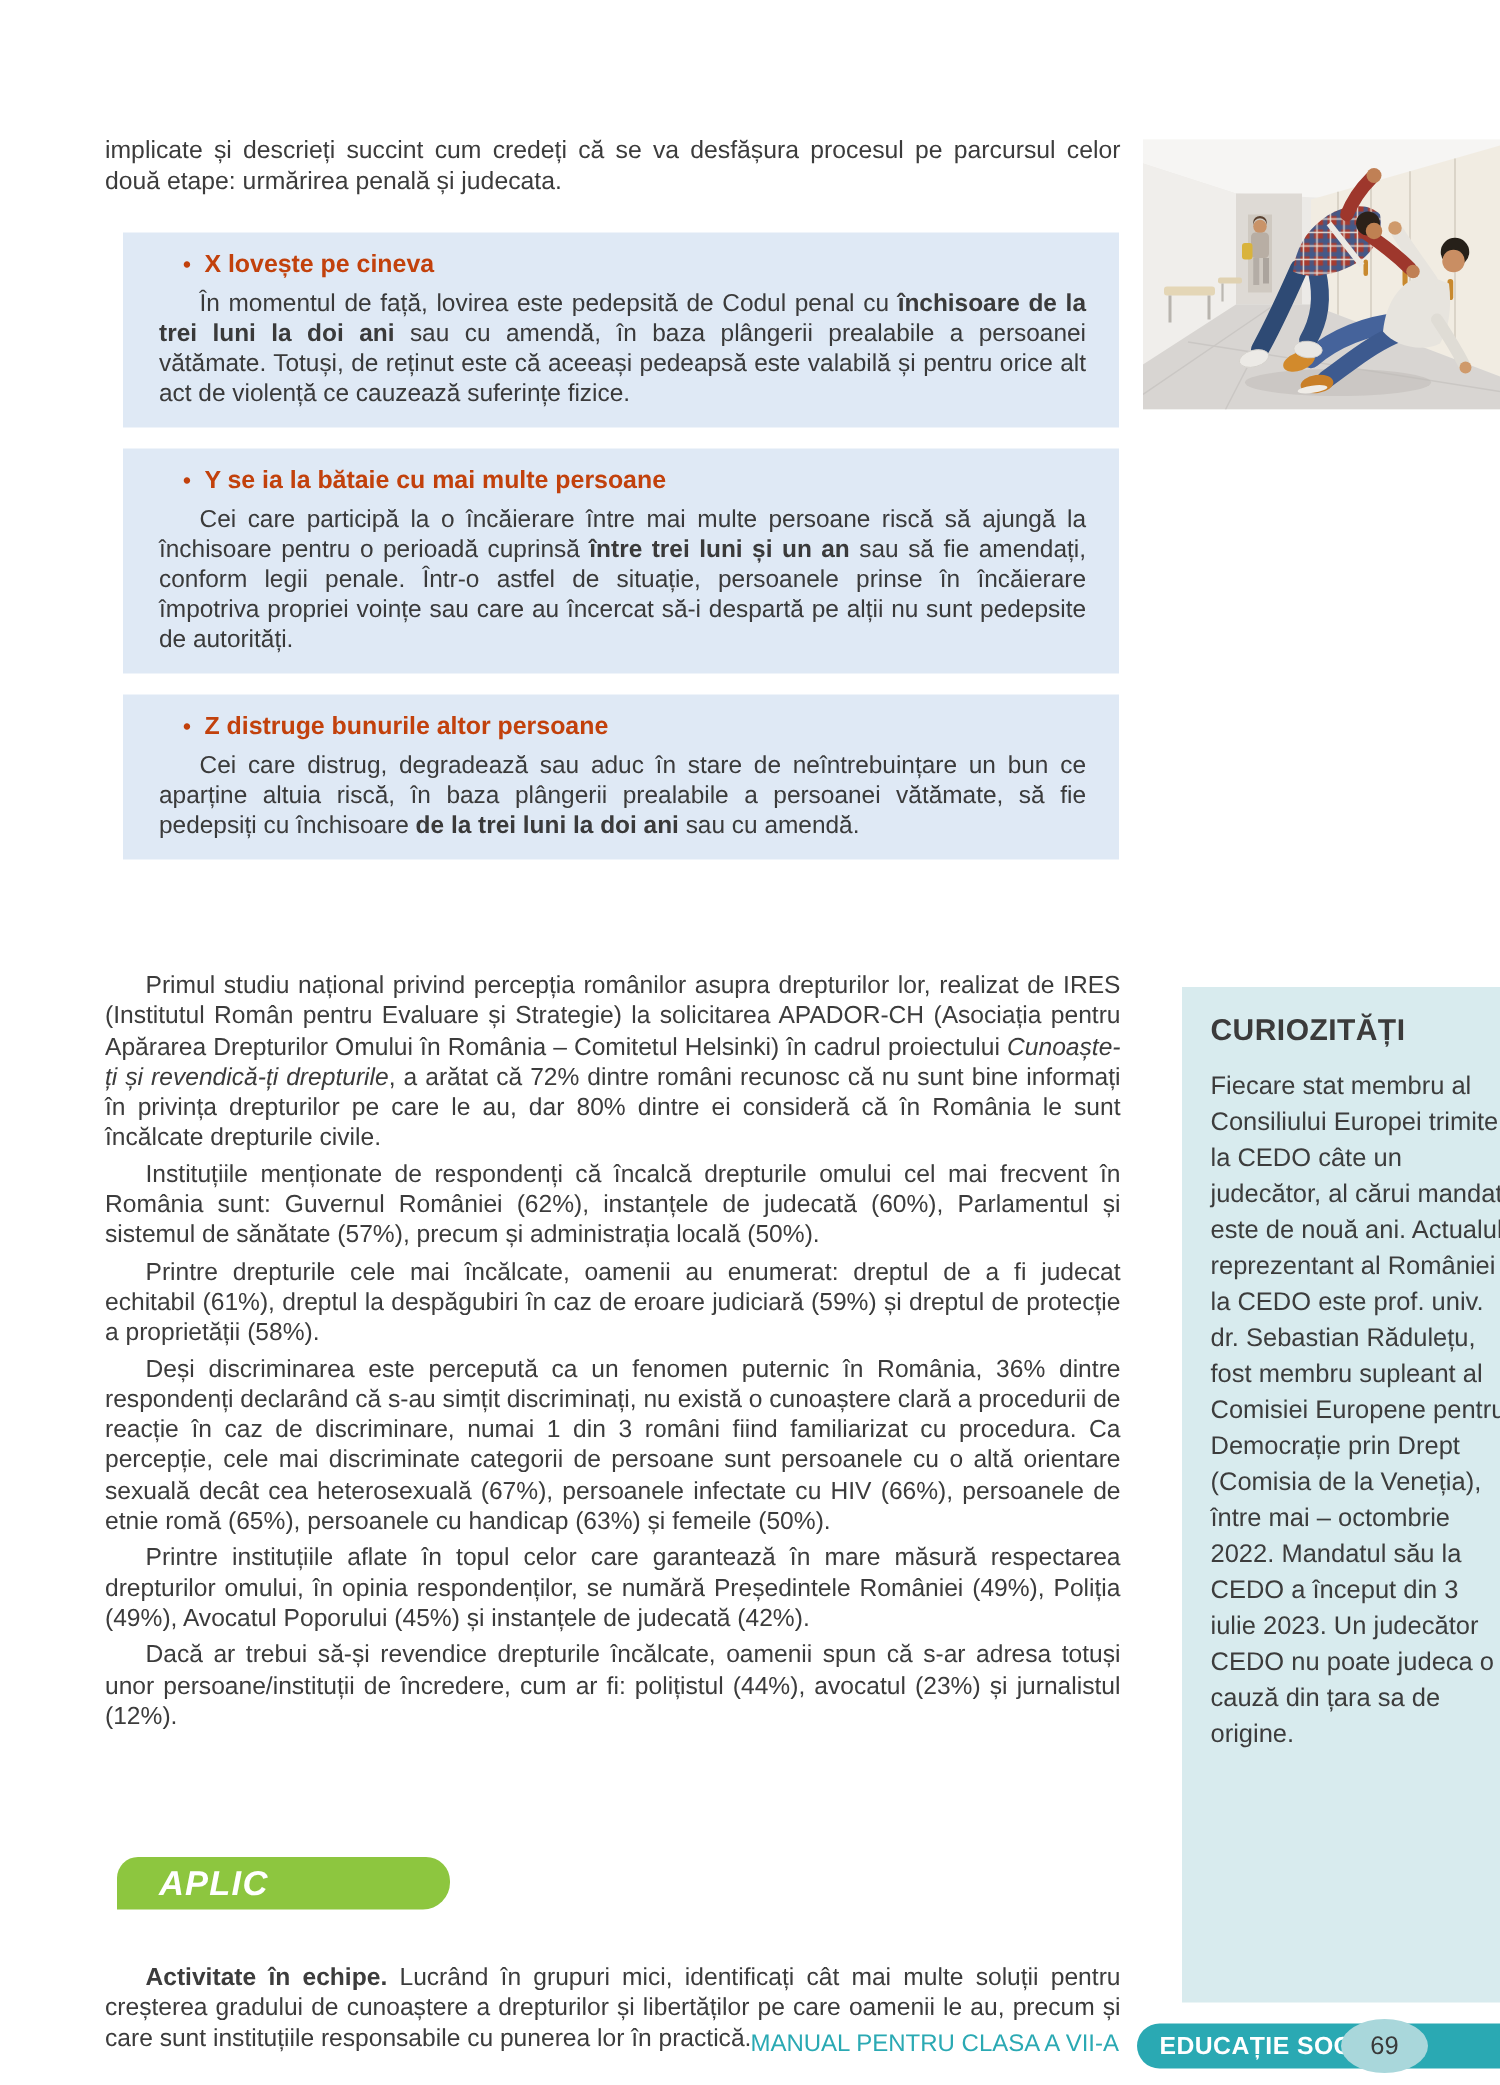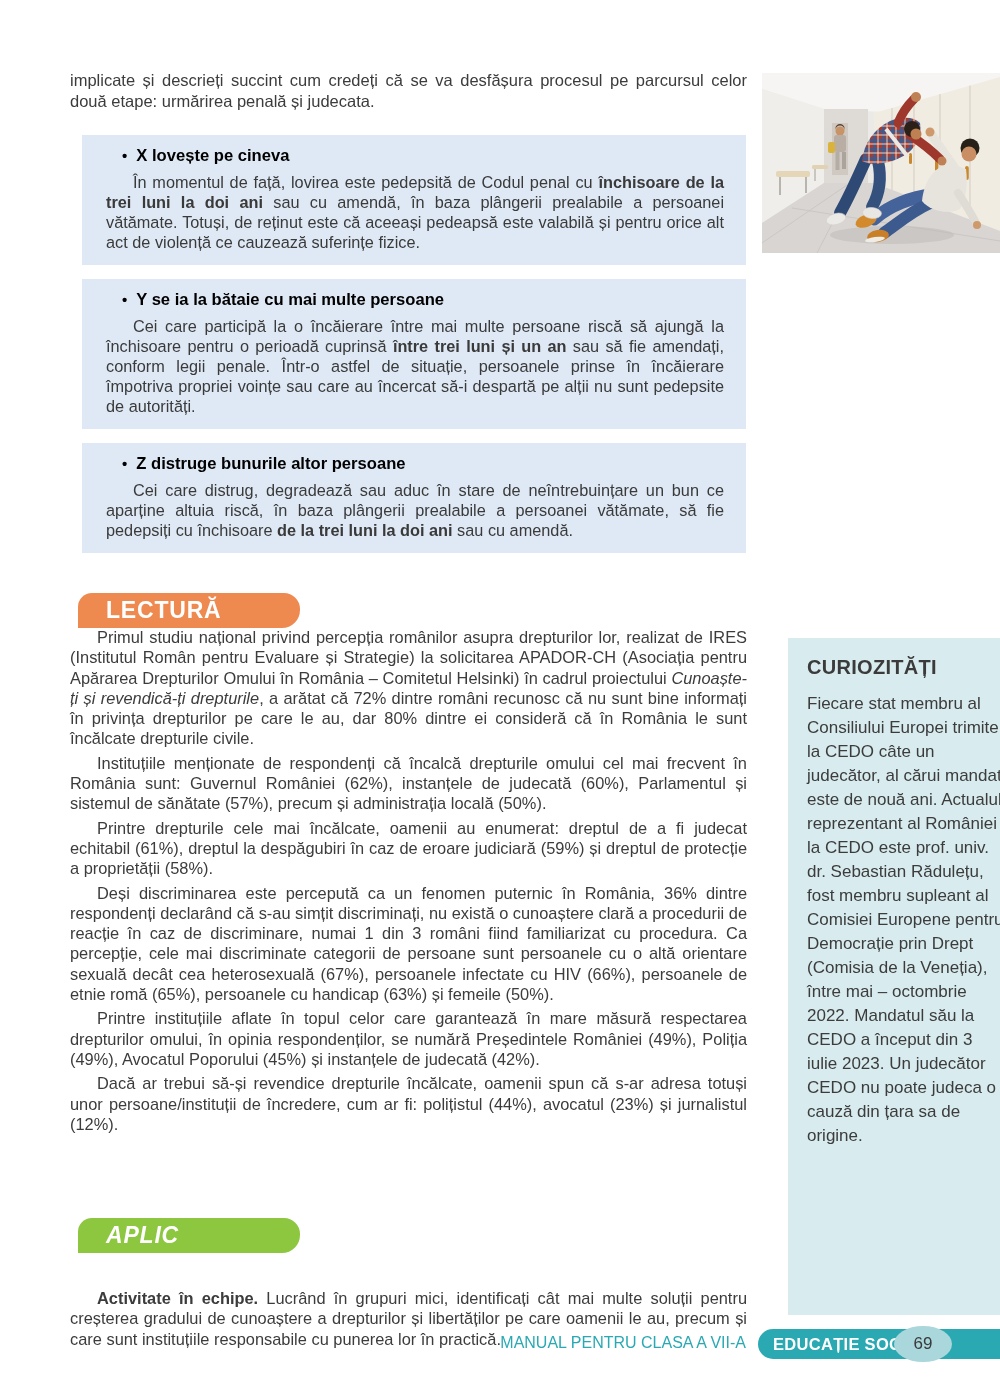--- a/index.html
+++ b/index.html
@@ -1,35 +1,35 @@
 <!DOCTYPE html>
 <html lang="ro"><head>
 <meta charset="utf-8">
 <style>
   html,body{margin:0;padding:0;}
   body{
     width:1000px;height:1390px;position:relative;background:#ffffff;
     font-family:"Liberation Sans","DejaVu Sans",sans-serif;
     color:#3c3c3c;overflow:hidden;
   }
-  .page{position:absolute;inset:0;}
+  .page{position:absolute;inset:0;margin-top:20px;}
 
   
   .intro{
     position:absolute;left:70px;top:70px;width:677px;margin:0;
     font-size:16.5px;line-height:21px;text-align:justify;
   }
 
   
   .cases{position:absolute;left:82px;top:135px;width:664px;}
   .case-box{
     background:#dfe9f5;margin-bottom:14px;
     padding:11px 22px 13px 24px;box-sizing:border-box;
   }
-  .case-title{font-weight:700;font-size:16.6px;color:#000000;padding-left:16px;}
+  .case-title{font-weight:700;font-size:16.6px;color:#c2410c;padding-left:16px;}
   .case-title .bullet{margin-right:9px;font-size:15px;}
   .case-body{
     margin:6px 0 0 0;font-size:16.3px;line-height:20px;
     text-align:justify;text-indent:27px;color:#3a3a3a;
   }
 
   
   .badge{
     position:absolute;left:78px;width:222px;height:35px;
     border-radius:14px 16px 18px 0;
@@ -111,23 +111,20 @@
     </section>
 
     <section class="case-box">
       <div class="case-title">
         <span class="bullet">•</span><span>Z distruge bunurile altor persoane</span>
       </div>
       <p class="case-body"><span>Cei care distrug, degradează sau aduc în stare de neîntrebuințare un bun ce aparține altuia riscă, în baza plângerii prealabile a persoanei vătămate, să fie pedepsiți cu închisoare </span><span style="font-weight: 700;">de la trei luni la doi ani</span><span> sau cu amendă.</span></p>
     </section>
   </div>
 
-  <div class="badge lectura-badge">
-    <span>LECTURĂ</span>
-  </div>
 
   <div class="lectura-text">
     <p><span>Primul studiu național privind percepția românilor asupra drepturilor lor, realizat de IRES (Institutul Român pentru Evaluare și Strategie) la solicitarea APADOR-CH (Asociația pentru Apărarea Drepturilor Omului în România – Comitetul Helsinki) în cadrul proiectului </span><span style="font-style: italic;">Cunoaște-ți și revendică-ți drepturile</span><span>, a arătat că 72% dintre români recunosc că nu sunt bine informați în privința drepturilor pe care le au, dar 80% dintre ei consideră că în România le sunt încălcate drepturile civile.</span></p>
     <p><span>Instituțiile menționate de respondenți că încalcă drepturile omului cel mai frecvent în România sunt: Guvernul României (62%), instanțele de judecată (60%), Parlamentul și sistemul de sănătate (57%), precum și administrația locală (50%).</span></p>
     <p><span>Printre drepturile cele mai încălcate, oamenii au enumerat: dreptul de a fi judecat echitabil (61%), dreptul la despăgubiri în caz de eroare judiciară (59%) și dreptul de protecție a proprietății (58%).</span></p>
     <p><span>Deși discriminarea este percepută ca un fenomen puternic în România, 36% dintre respondenți declarând că s-au simțit discriminați, nu există o cunoaștere clară a procedurii de reacție în caz de discriminare, numai 1 din 3 români fiind familiarizat cu procedura. Ca percepție, cele mai discriminate categorii de persoane sunt persoanele cu o altă orientare sexuală decât cea heterosexuală (67%), persoanele infectate cu HIV (66%), persoanele de etnie romă (65%), persoanele cu handicap (63%) și femeile (50%).</span></p>
     <p><span>Printre instituțiile aflate în topul celor care garantează în mare măsură respectarea drepturilor omului, în opinia respondenților, se numără Președintele României (49%), Poliția (49%), Avocatul Poporului (45%) și instanțele de judecată (42%).</span></p>
     <p><span>Dacă ar trebui să-și revendice drepturile încălcate, oamenii spun că s-ar adresa totuși unor persoane/instituții de încredere, cum ar fi: polițistul (44%), avocatul (23%) și jurnalistul (12%).</span></p>
   </div>
 

